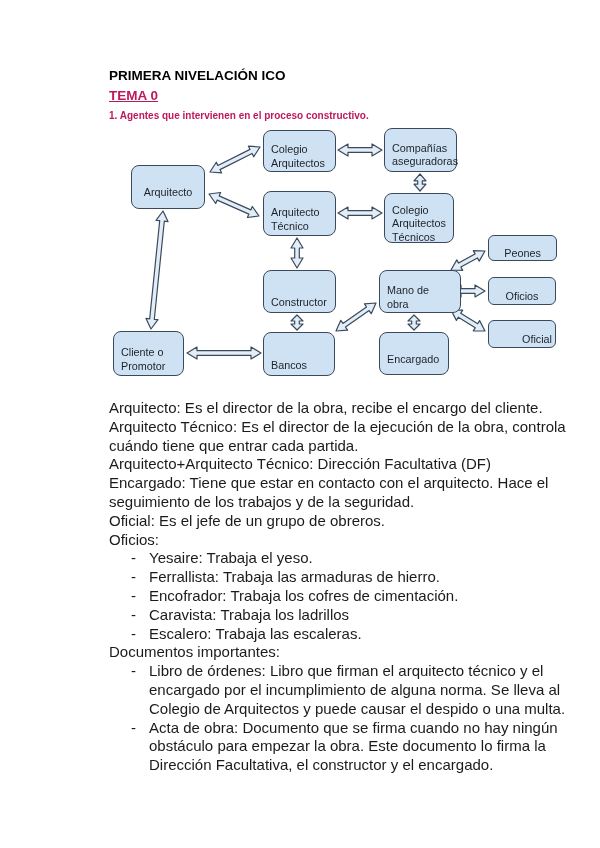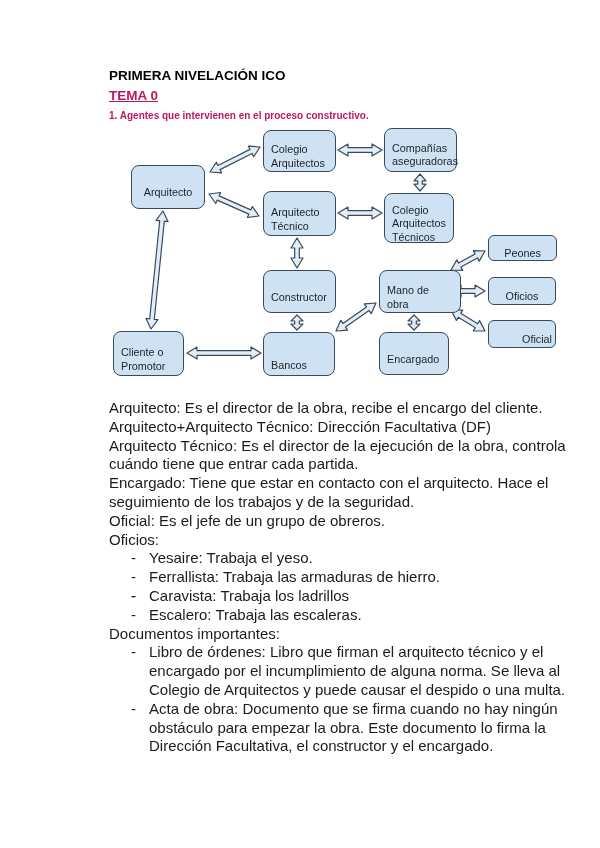--- a/index.html
+++ b/index.html
@@ -83,21 +83,21 @@
           <div class="node-line">Técnico</div>
         </div>
         <div class="node" style="left: 345px; top: 193px; width: 70px; height: 50px;">
           <div class="node-line">Colegio</div>
           <div class="node-line">Arquitectos</div>
           <div class="node-line">Técnicos</div>
         </div>
         <div class="node center small" style="left: 449px; top: 235px; width: 69px; height: 26px;">
           <div class="node-line">Peones</div>
         </div>
-        <div class="node" style="left: 224px; top: 270px; width: 73px; height: 43px;">
+        <div class="node" style="left: 224px; top: 270px; width: 73px; height: 43px; justify-content: flex-end;">
           <div class="node-line">Constructor</div>
         </div>
         <div class="node" style="left: 340px; top: 270px; width: 82px; height: 43px;">
           <div class="node-line">Mano de</div>
           <div class="node-line">obra</div>
         </div>
         <div class="node center small" style="left: 449px; top: 277px; width: 68px; height: 28px;">
           <div class="node-line">Oficios</div>
         </div>
         <div class="node center small" style="left: 449px; top: 320px; width: 68px; height: 28px; align-items: flex-end;">
@@ -111,28 +111,28 @@
           <div class="node-line">Bancos</div>
         </div>
         <div class="node" style="left: 340px; top: 332px; width: 70px; height: 43px;">
           <div class="node-line">Encargado</div>
         </div>
       </div>
   </div>
 
   <div class="body-text" id="body-text">
       <div class="block"><span>Arquitecto: Es el director de la obra, recibe el encargo del cliente.</span></div>
+      <div class="block"><span>Arquitecto Técnico: Es el director de la ejecución de la obra, controla cuándo tiene que entrar cada partida.</span></div>
       <div class="block"><span>Arquitecto+Arquitecto Técnico: Dirección Facultativa (DF)</span></div>
-      <div class="block"><span>Arquitecto Técnico: Es el director de la ejecución de la obra, controla cuándo tiene que entrar cada partida.</span></div>
       <div class="block"><span>Encargado: Tiene que estar en contacto con el arquitecto. Hace el seguimiento de los trabajos y de la seguridad.</span></div>
       <div class="block"><span>Oficial: Es el jefe de un grupo de obreros.</span></div>
       <div class="block"><span>Oficios:</span></div>
       <div class="block bullet"><span class="dash">-</span><span>Yesaire: Trabaja el yeso.</span></div>
       <div class="block bullet"><span class="dash">-</span><span>Ferrallista: Trabaja las armaduras de hierro.</span></div>
-      <div class="block bullet"><span class="dash">-</span></div>
+      <div class="block bullet"><span class="dash">-</span><span>Encofrador: Trabaja los cofres de cimentación.</span></div>
       <div class="block bullet"><span class="dash">-</span><span>Caravista: Trabaja los ladrillos</span></div>
       <div class="block bullet"><span class="dash">-</span><span>Escalero: Trabaja las escaleras.</span></div>
       <div class="block"><span>Documentos importantes:</span></div>
       <div class="block bullet"><span class="dash">-</span><span>Libro de órdenes: Libro que firman el arquitecto técnico y el encargado por el incumplimiento de alguna norma. Se lleva al Colegio de Arquitectos y puede causar el despido o una multa.</span></div>
       <div class="block bullet"><span class="dash">-</span><span>Acta de obra: Documento que se firma cuando no hay ningún obstáculo para empezar la obra. Este documento lo firma la Dirección Facultativa, el constructor y el encargado.</span></div>
     </div>
 
 </div>
 
 </body></html>

